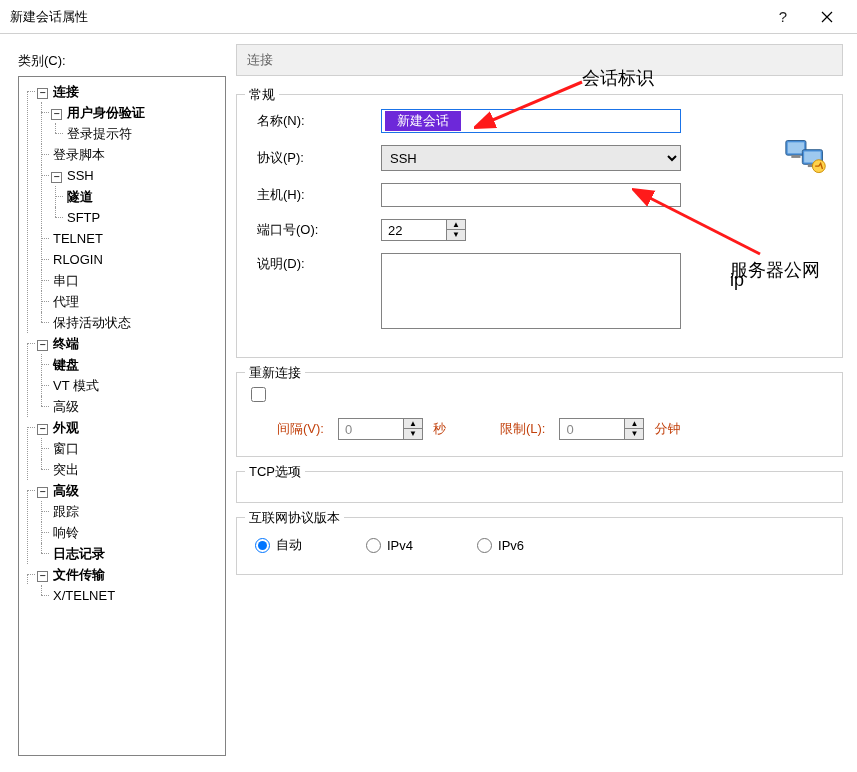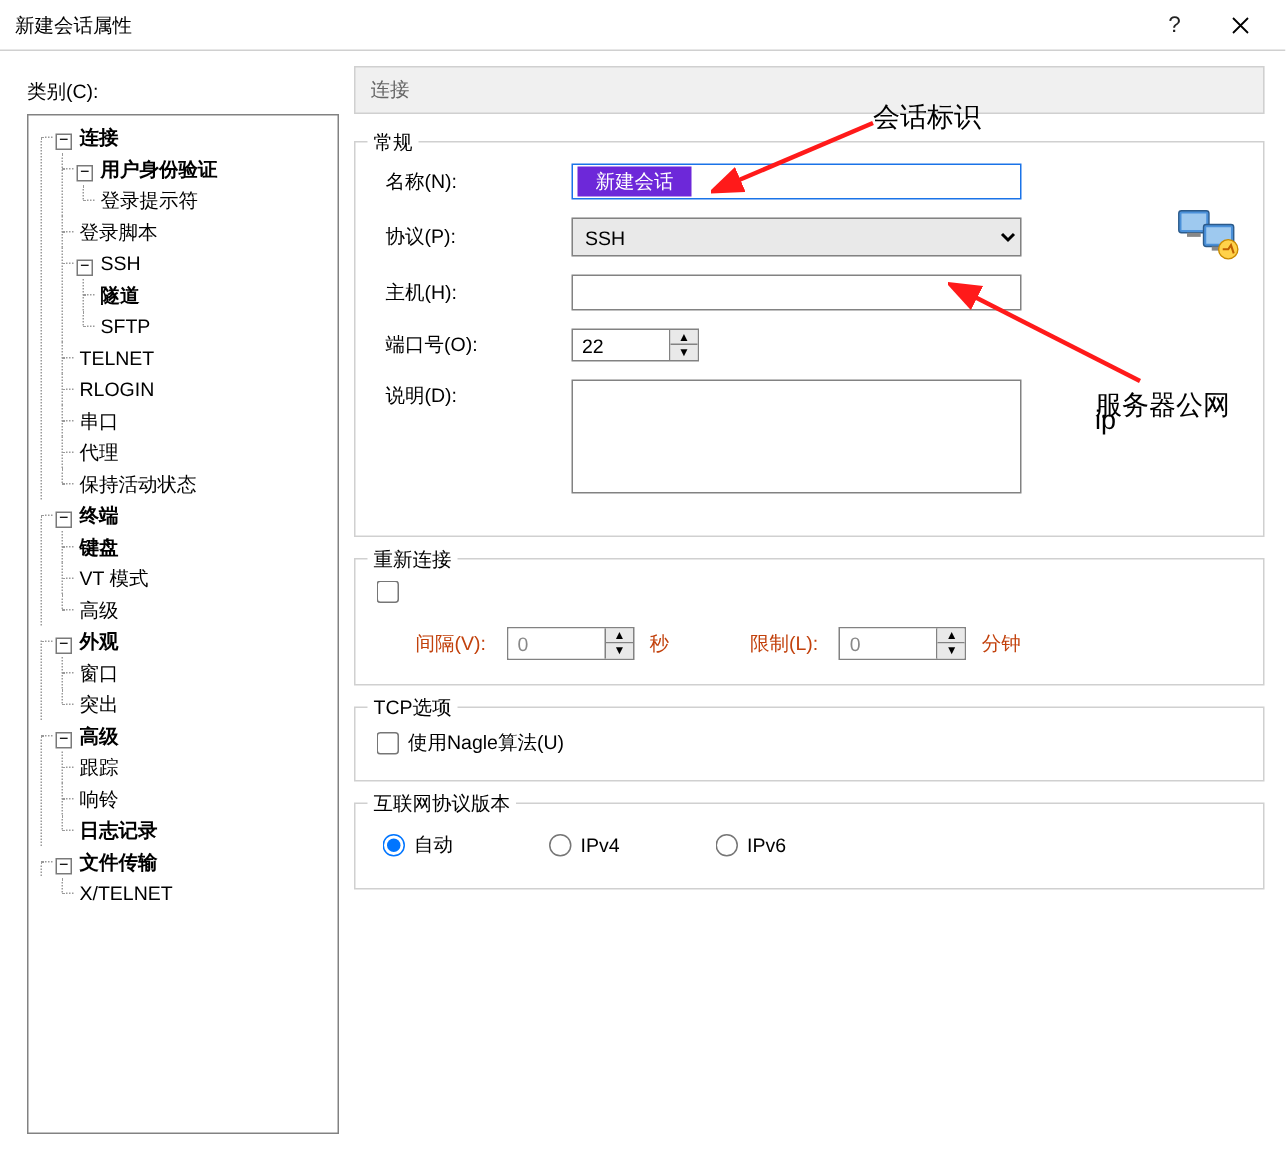--- a/index.html
+++ b/index.html
@@ -329,24 +329,20 @@
               <div class="sp">▲</div>
               <div class="sp">▼</div>
             </div>
         </div>
         <span class="disabled-text">分钟</span>
       </div>
     </div>
 
     <div class="group">
       <span class="legend">TCP选项</span>
-      <label class="chk">
-        <input type="checkbox" style="">
-        <span>使用Nagle算法(U)</span>
-      </label>
     </div>
 
     <div class="group">
       <span class="legend">互联网协议版本</span>
       <div class="radio-row">
         <label>
             <input type="radio" name="ipv" checked="" style="">
             <span>自动</span>
           </label>
         <label>

